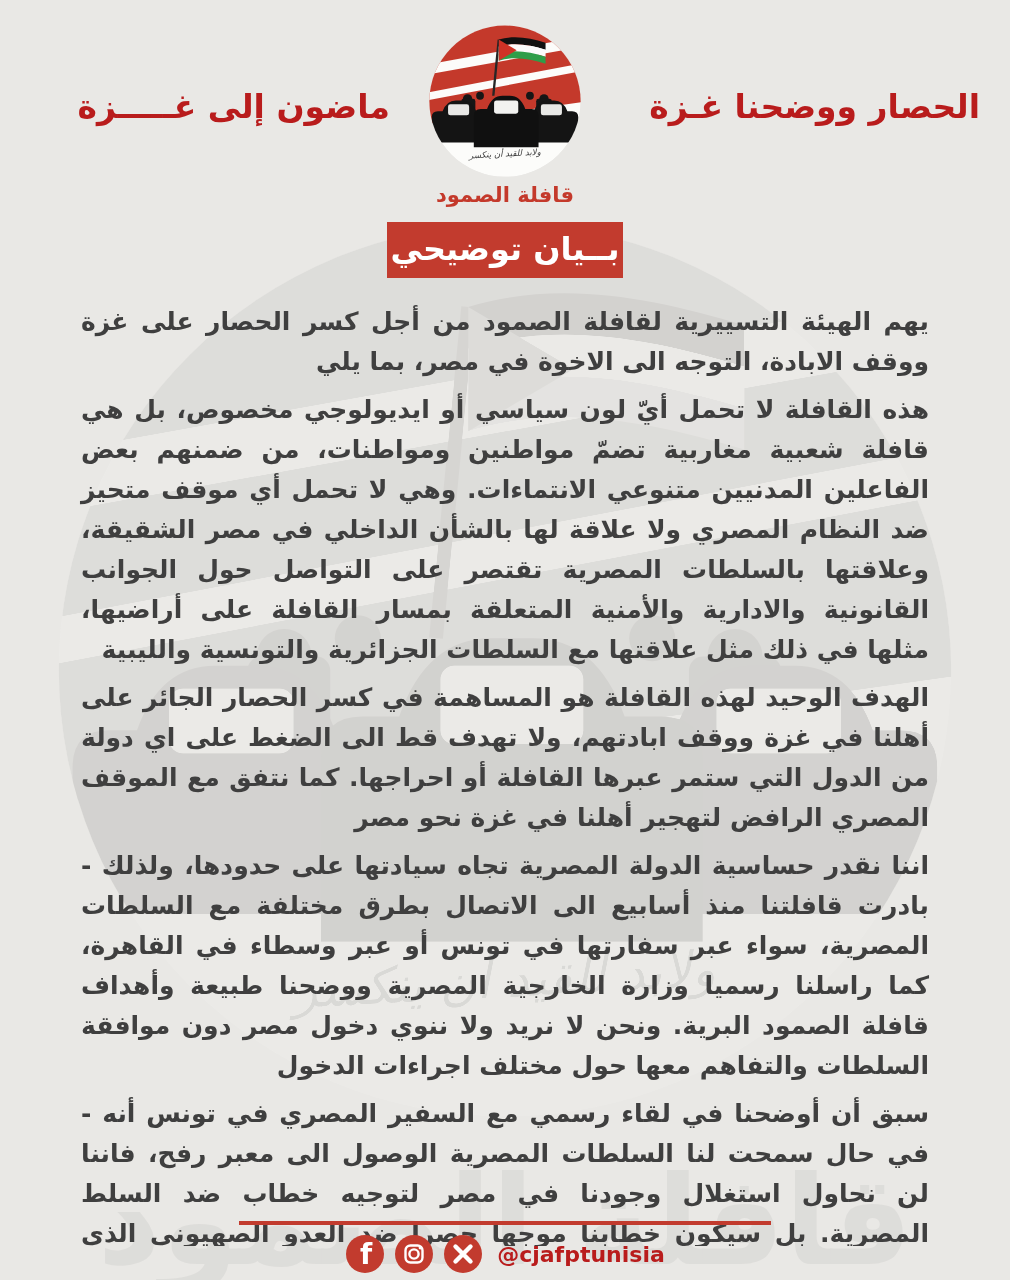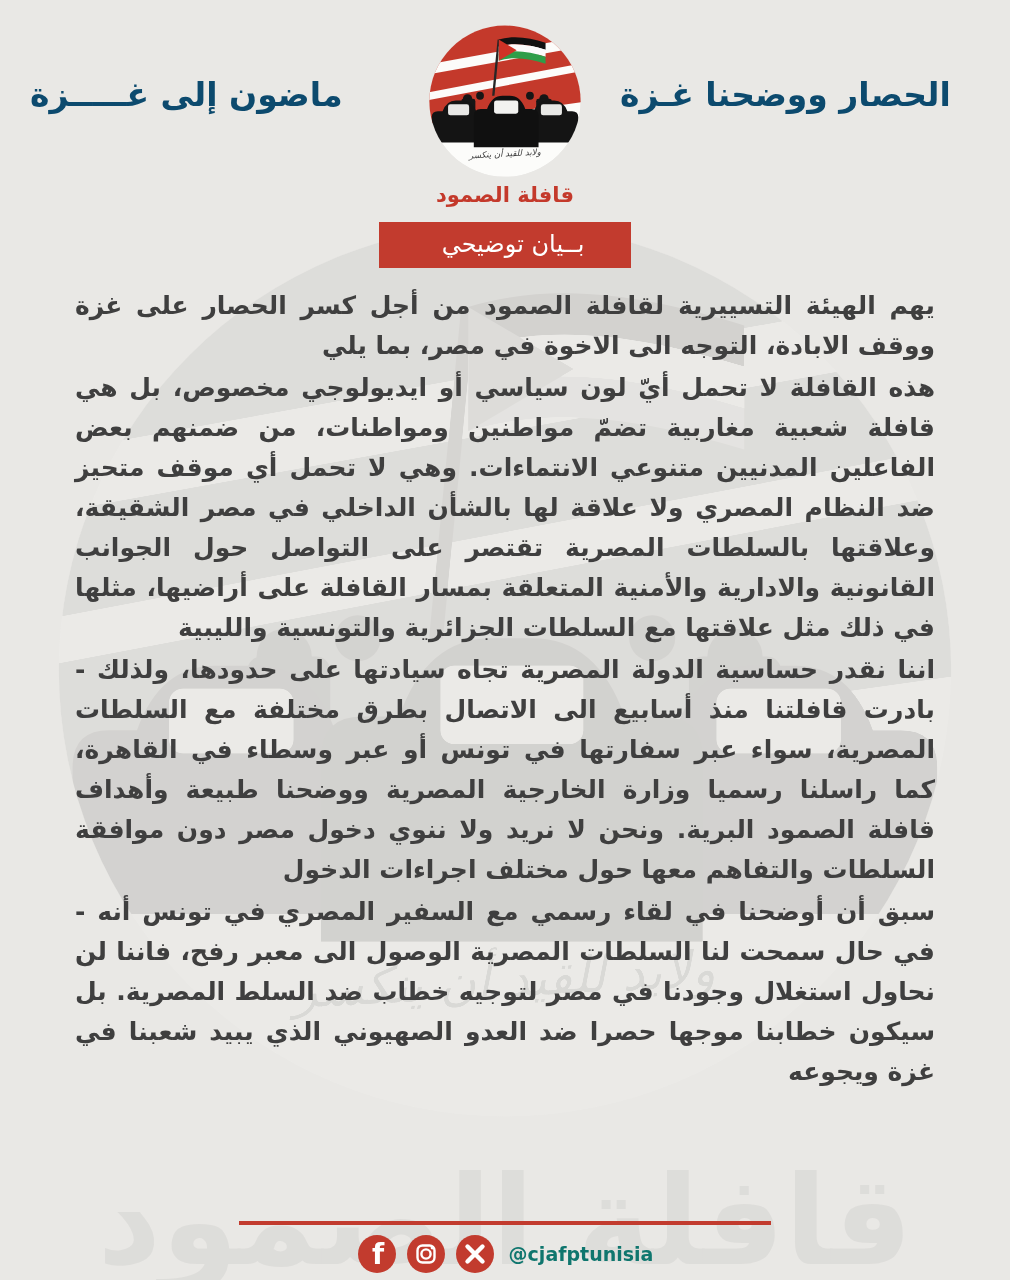--- a/index.html
+++ b/index.html
@@ -20,51 +20,51 @@
     pointer-events:none;
   }
   .watermark svg{width:100%;height:auto;}
 
   .header{
     position:relative;
     display:flex;justify-content:space-between;align-items:flex-start;
     padding:24px 30px 0 30px;
   }
   .side-title{
-    width:360px;margin-top:48px;
-    font-size:33px;font-weight:bold;color:#0c4a6e;
-    line-height:1.42;text-align:left;
+    width:360px;margin-top:60px;
+    font-size:33px;font-weight:bold;color:#b91c1c;
+    line-height:1.42;text-align:right;
   }
   .logo-wrap{width:230px;display:flex;flex-direction:column;align-items:center;}
   .logo-svg{width:156px;height:auto;display:block;}
 
   .banner{
     position:relative;
     width:236px;margin:12px auto 0 auto;
     background:#c23b2e;color:#fff;
-    font-size:24px;font-weight:normal;
-    text-align:center;padding:8px 0 10px 16px;
+    font-size:32px;font-weight:bold;
+    text-align:center;padding:8px 0 10px 0;
   }
 
   .body-text{
     position:relative;
     width:864px;margin:16px auto 0 auto;
     max-height:952px;overflow:hidden;
     font-size:25px;font-weight:bold;color:#3f3f3f;
     line-height:40px;
     text-align:justify;
   }
-  .body-text p{margin:2px;}
+  .body-text p{margin:8px;}
   .body-text p[dir="ltr"]{text-align:justify;text-align-last:right;}
 
   .footer{position:absolute;left:0;bottom:6px;width:100%;}
   .rule{width:532px;height:4px;background:#c23b2e;margin:0 auto;}
   .social{display:flex;justify-content:center;align-items:center;gap:9px;margin-top:9px;}
   .social svg{width:40px;height:40px;display:block;}
-  .handle{font-size:19px;font-weight:bold;color:#0f766e;direction:ltr;margin-left:5px;}
+  .handle{font-size:22px;font-weight:bold;color:#b91c1c;direction:ltr;margin-left:5px;}
 </style>
 </head>
 <body>
 
 <svg width="0" height="0" style="position:absolute">
   <defs>
     <clipPath id="logo-clip">
         <circle cx="100" cy="99" r="97"></circle>
       </clipPath>
     <g id="logo-art">
@@ -124,20 +124,21 @@
     </div>
   </div>
 
   <div class="banner" dir="rtl">
     <span>بــيان توضيحي</span>
   </div>
 
   <div class="body-text">
     <p dir="rtl">يهم الهيئة التسييرية لقافلة الصمود من أجل كسر الحصار على غزة ووقف الابادة، التوجه الى الاخوة في  مصر، بما يلي</p>
     <p dir="rtl">هذه القافلة لا تحمل أيّ لون سياسي أو ايديولوجي مخصوص، بل هي قافلة شعبية مغاربية تضمّ مواطنين ومواطنات، من ضمنهم بعض الفاعلين المدنيين متنوعي الانتماءات. وهي لا تحمل أي موقف متحيز ضد النظام المصري ولا علاقة لها بالشأن الداخلي في مصر الشقيقة، وعلاقتها بالسلطات المصرية تقتصر على التواصل حول الجوانب القانونية والادارية والأمنية المتعلقة بمسار القافلة على أراضيها، مثلها في ذلك مثل علاقتها مع السلطات الجزائرية والتونسية والليبية</p>
+    <p dir="rtl">الهدف الوحيد لهذه القافلة هو المساهمة في كسر الحصار الجائر على أهلنا في غزة ووقف ابادتهم، ولا تهدف قط الى الضغط على اي دولة من الدول التي ستمر عبرها القافلة أو احراجها. كما نتفق مع الموقف المصري الرافض لتهجير أهلنا في غزة نحو مصر</p>
     <p dir="ltr">- اننا نقدر حساسية الدولة المصرية تجاه سيادتها على حدودها، ولذلك بادرت قافلتنا منذ أسابيع الى الاتصال بطرق مختلفة مع السلطات المصرية، سواء عبر سفارتها في تونس أو عبر وسطاء في القاهرة، كما راسلنا رسميا وزارة الخارجية المصرية ووضحنا طبيعة وأهداف قافلة الصمود البرية. ونحن لا نريد ولا ننوي دخول مصر دون موافقة السلطات والتفاهم معها حول مختلف اجراءات الدخول</p>
     <p dir="ltr">- سبق أن أوضحنا في لقاء رسمي مع السفير المصري في تونس أنه في حال سمحت لنا السلطات المصرية الوصول الى معبر رفح، فاننا لن نحاول استغلال وجودنا في مصر لتوجيه خطاب ضد السلط المصرية. بل سيكون خطابنا موجها حصرا ضد العدو الصهيوني الذي يبيد شعبنا في غزة ويجوعه</p>
 
   </div>
 
   <div class="footer">
     <div class="rule"></div>
     <div class="social">
       <span>
         <svg viewBox="0 0 40 40">

